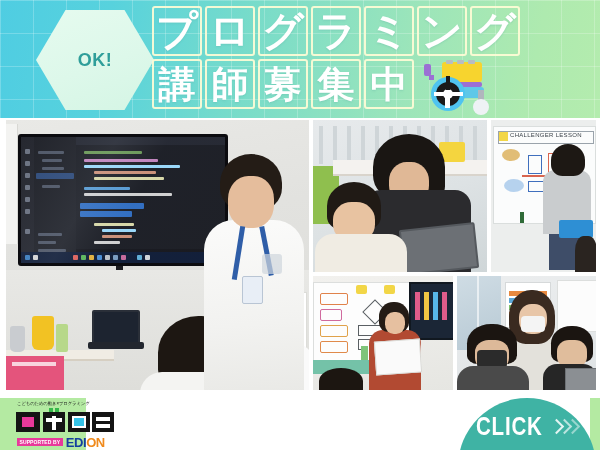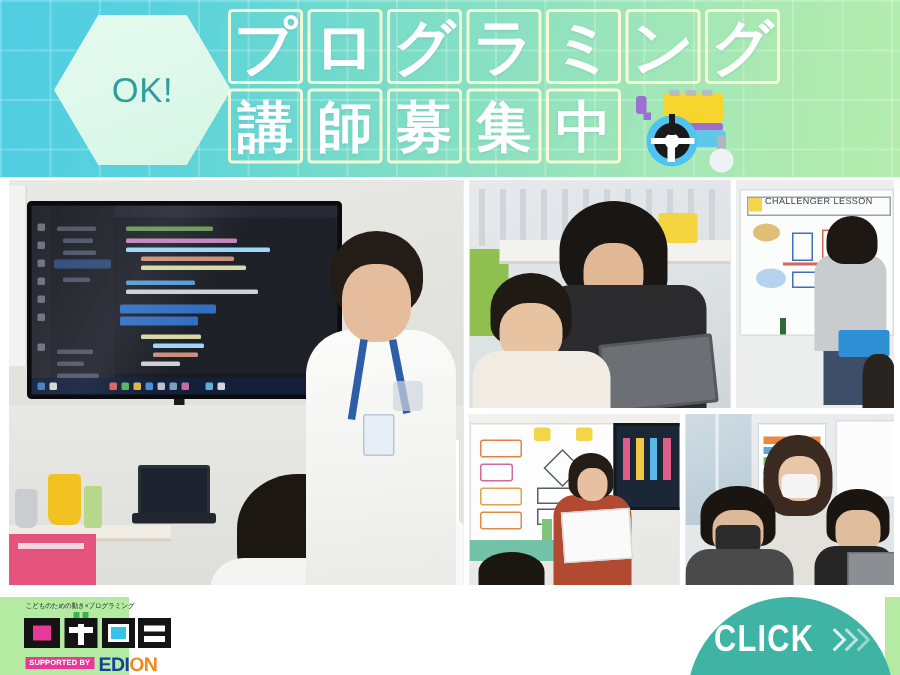--- a/index.html
+++ b/index.html
@@ -50,22 +50,22 @@
     gap: 2px;
   }
   .hex-l1 {
     font-size: 21px;
     font-weight: bold;
     color: #2f9e9a;
     letter-spacing: 0.5px;
     line-height: 1;
   }
   .hex-l2 {
-    font-size: 23px;
-    font-weight: normal;
+    font-size: 18px;
+    font-weight: bold;
     color: #2f9e9a;
     letter-spacing: 0.5px;
     line-height: 1;
   }
 
   
   .headline {
     position: absolute;
     left: 152px; top: 6px;
     display: flex;

